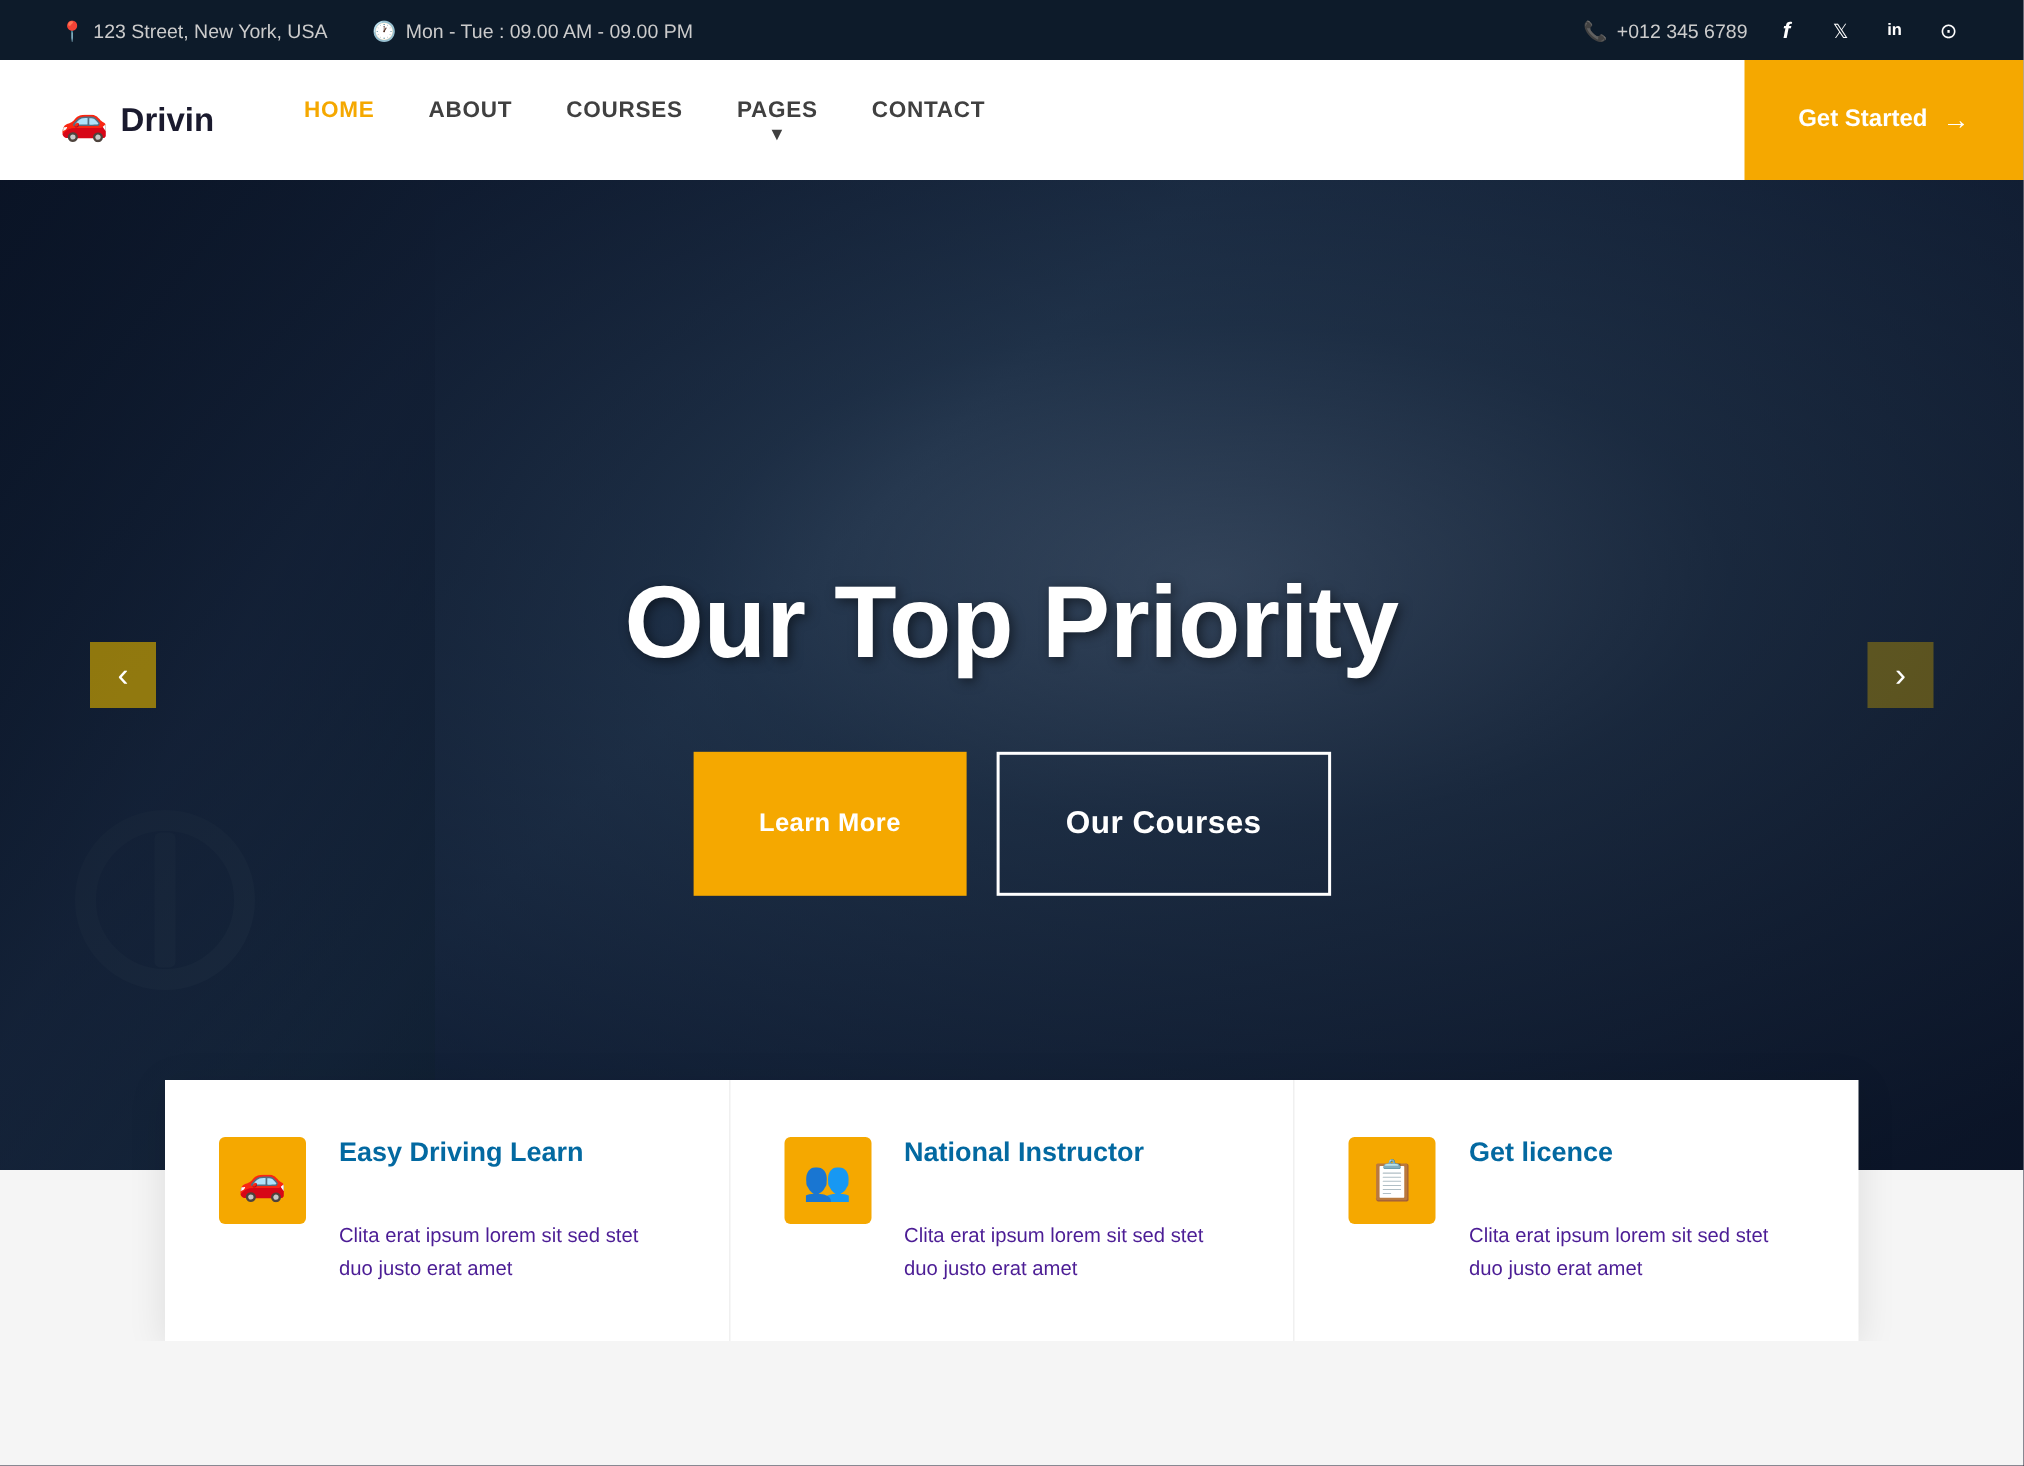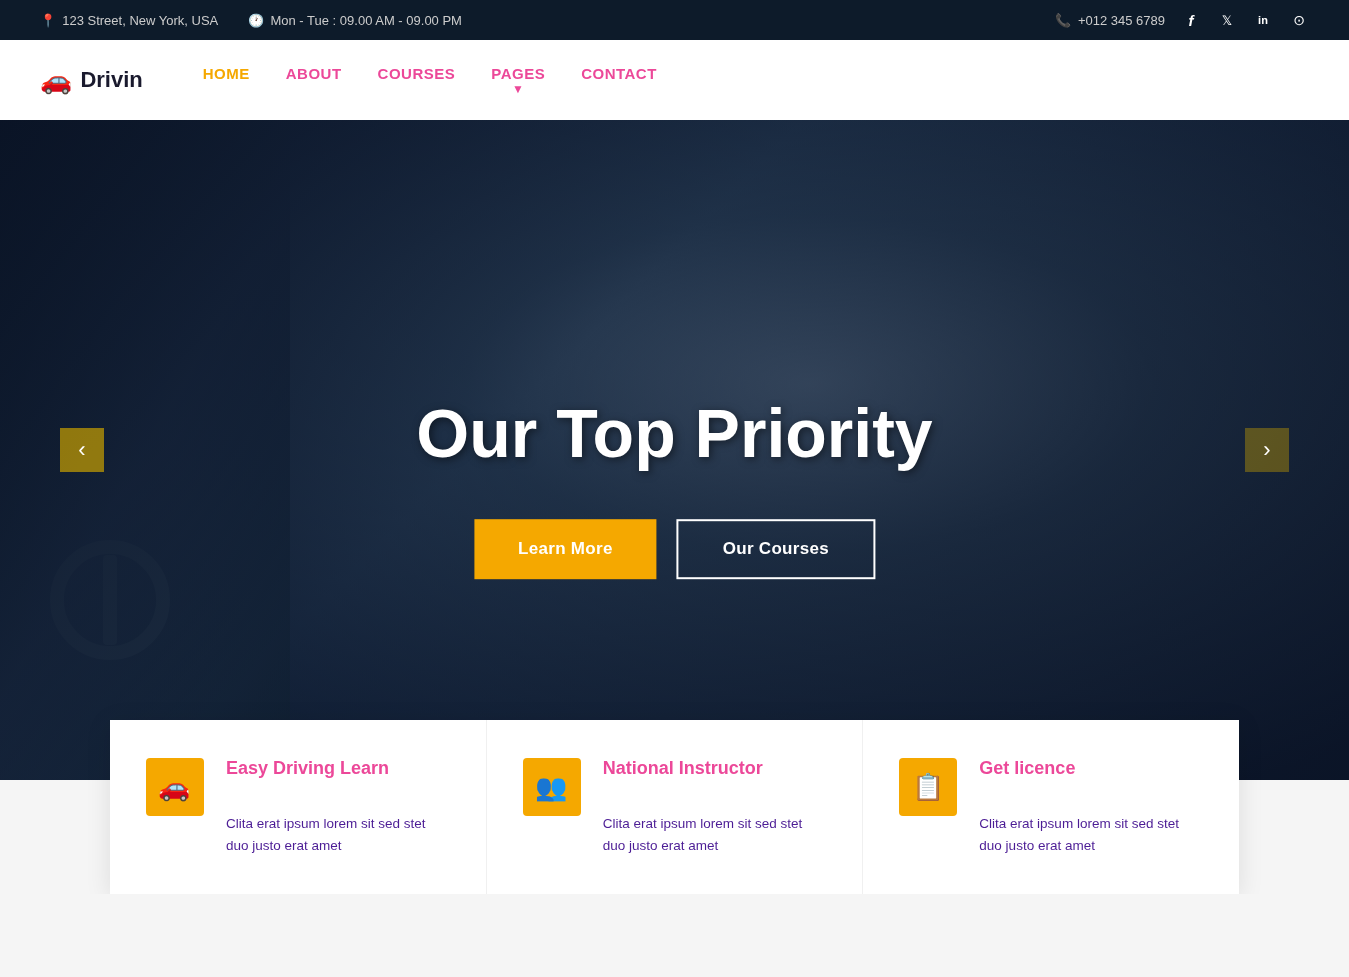--- a/index.html
+++ b/index.html
@@ -31,21 +31,21 @@
     .navbar {
       background: #fff;
       display: flex;
       align-items: center;
       height: 80px;
       padding: 0 0 0 40px;
     }
     .logo { display: flex; align-items: center; gap: 8px; font-size: 22px; font-weight: 700; color: #1a1a2e; flex: 0 0 auto; }
     .logo-icon { color: #f5a800; font-size: 26px; }
     .nav-links { display: flex; align-items: flex-start; gap: 36px; margin-left: 60px; flex: 1; }
-    .nav-link { text-decoration: none; font-size: 15px; font-weight: 600; color: #ec4899; letter-spacing: 0.5px; cursor: pointer; }
+    .nav-link { text-decoration: none; font-size: 15px; font-weight: 600; color: #404040; letter-spacing: 0.5px; cursor: pointer; }
     .nav-link.active { color: #f5a800; }
     .nav-link-pages { display: flex; align-items: center; gap: 0; flex-direction: column; }
     .nav-cta {
       background: #f5a800;
       color: #fff;
       padding: 0 36px;
       height: 80px;
       display: flex; align-items: center; gap: 10px;
       font-size: 16px; font-weight: 600;
       cursor: pointer;
@@ -117,22 +117,22 @@
       padding: 18px 44px;
       font-size: 17px;
       font-weight: 700;
       cursor: pointer;
       letter-spacing: 0.3px;
     }
     .btn-secondary {
       background: transparent;
       color: #fff;
       border: 2px solid #fff;
-      padding: 18px 44px;
-      font-size: 17px;
+      padding: 34px 44px;
+      font-size: 21px;
       font-weight: 700;
       cursor: pointer;
       letter-spacing: 0.3px;
       text-align: right;
     }
 
     
     .slider-arrow {
       position: absolute;
       z-index: 3;
@@ -170,21 +170,21 @@
     .feature-card:last-child { border-right: none; }
     .feature-icon-box {
       width: 58px; height: 58px;
       background: #f5a800;
       display: flex; align-items: center; justify-content: center;
       flex-shrink: 0;
       font-size: 26px;
       color: #fff;
       border-radius: 4px;
     }
-    .feature-text h3 { font-size: 18px; font-weight: 700; color: #ec4899; margin-bottom: 10px; }
+    .feature-text h3 { font-size: 18px; font-weight: 700; color: #0369a1; margin-bottom: 10px; }
     .feature-text p { font-size: 13.5px; color: #4c1d95; line-height: 1.6; margin-top: 34px; }
   </style>
 </head>
 <body>
 
 <div class="top-bar">
   <div class="top-bar-left">
     <div class="top-bar-item">
       <span>📍</span>
       <span>123 Street, New York, USA</span>
@@ -214,20 +214,24 @@
   <div class="nav-links">
     <a class="nav-link active">HOME</a>
     <a class="nav-link">ABOUT</a>
     <a class="nav-link">COURSES</a>
     <a class="nav-link nav-link-pages">
       <span>PAGES</span>
       <span style="font-size:12px;">▼</span>
     </a>
     <a class="nav-link">CONTACT</a>
   </div>
+  <a class="nav-cta">
+    <span>Get Started</span>
+    <span class="arrow-icon">→</span>
+  </a>
 </nav>
 
 <section class="hero">
   <div class="hero-img-main"></div>
   <div class="hero-bg"></div>
 
   <div class="hero-img-left">
     <div style="position:absolute;inset:0;background:linear-gradient(120deg,#0a1218 0%,#1a2535 50%,#0d1820 100%);opacity:0.9;"></div>
 
     <div style="position:absolute;bottom:120px;left:50px;width:120px;height:120px;border:14px solid #2a3540;border-radius:50%;opacity:0.5;"></div>

